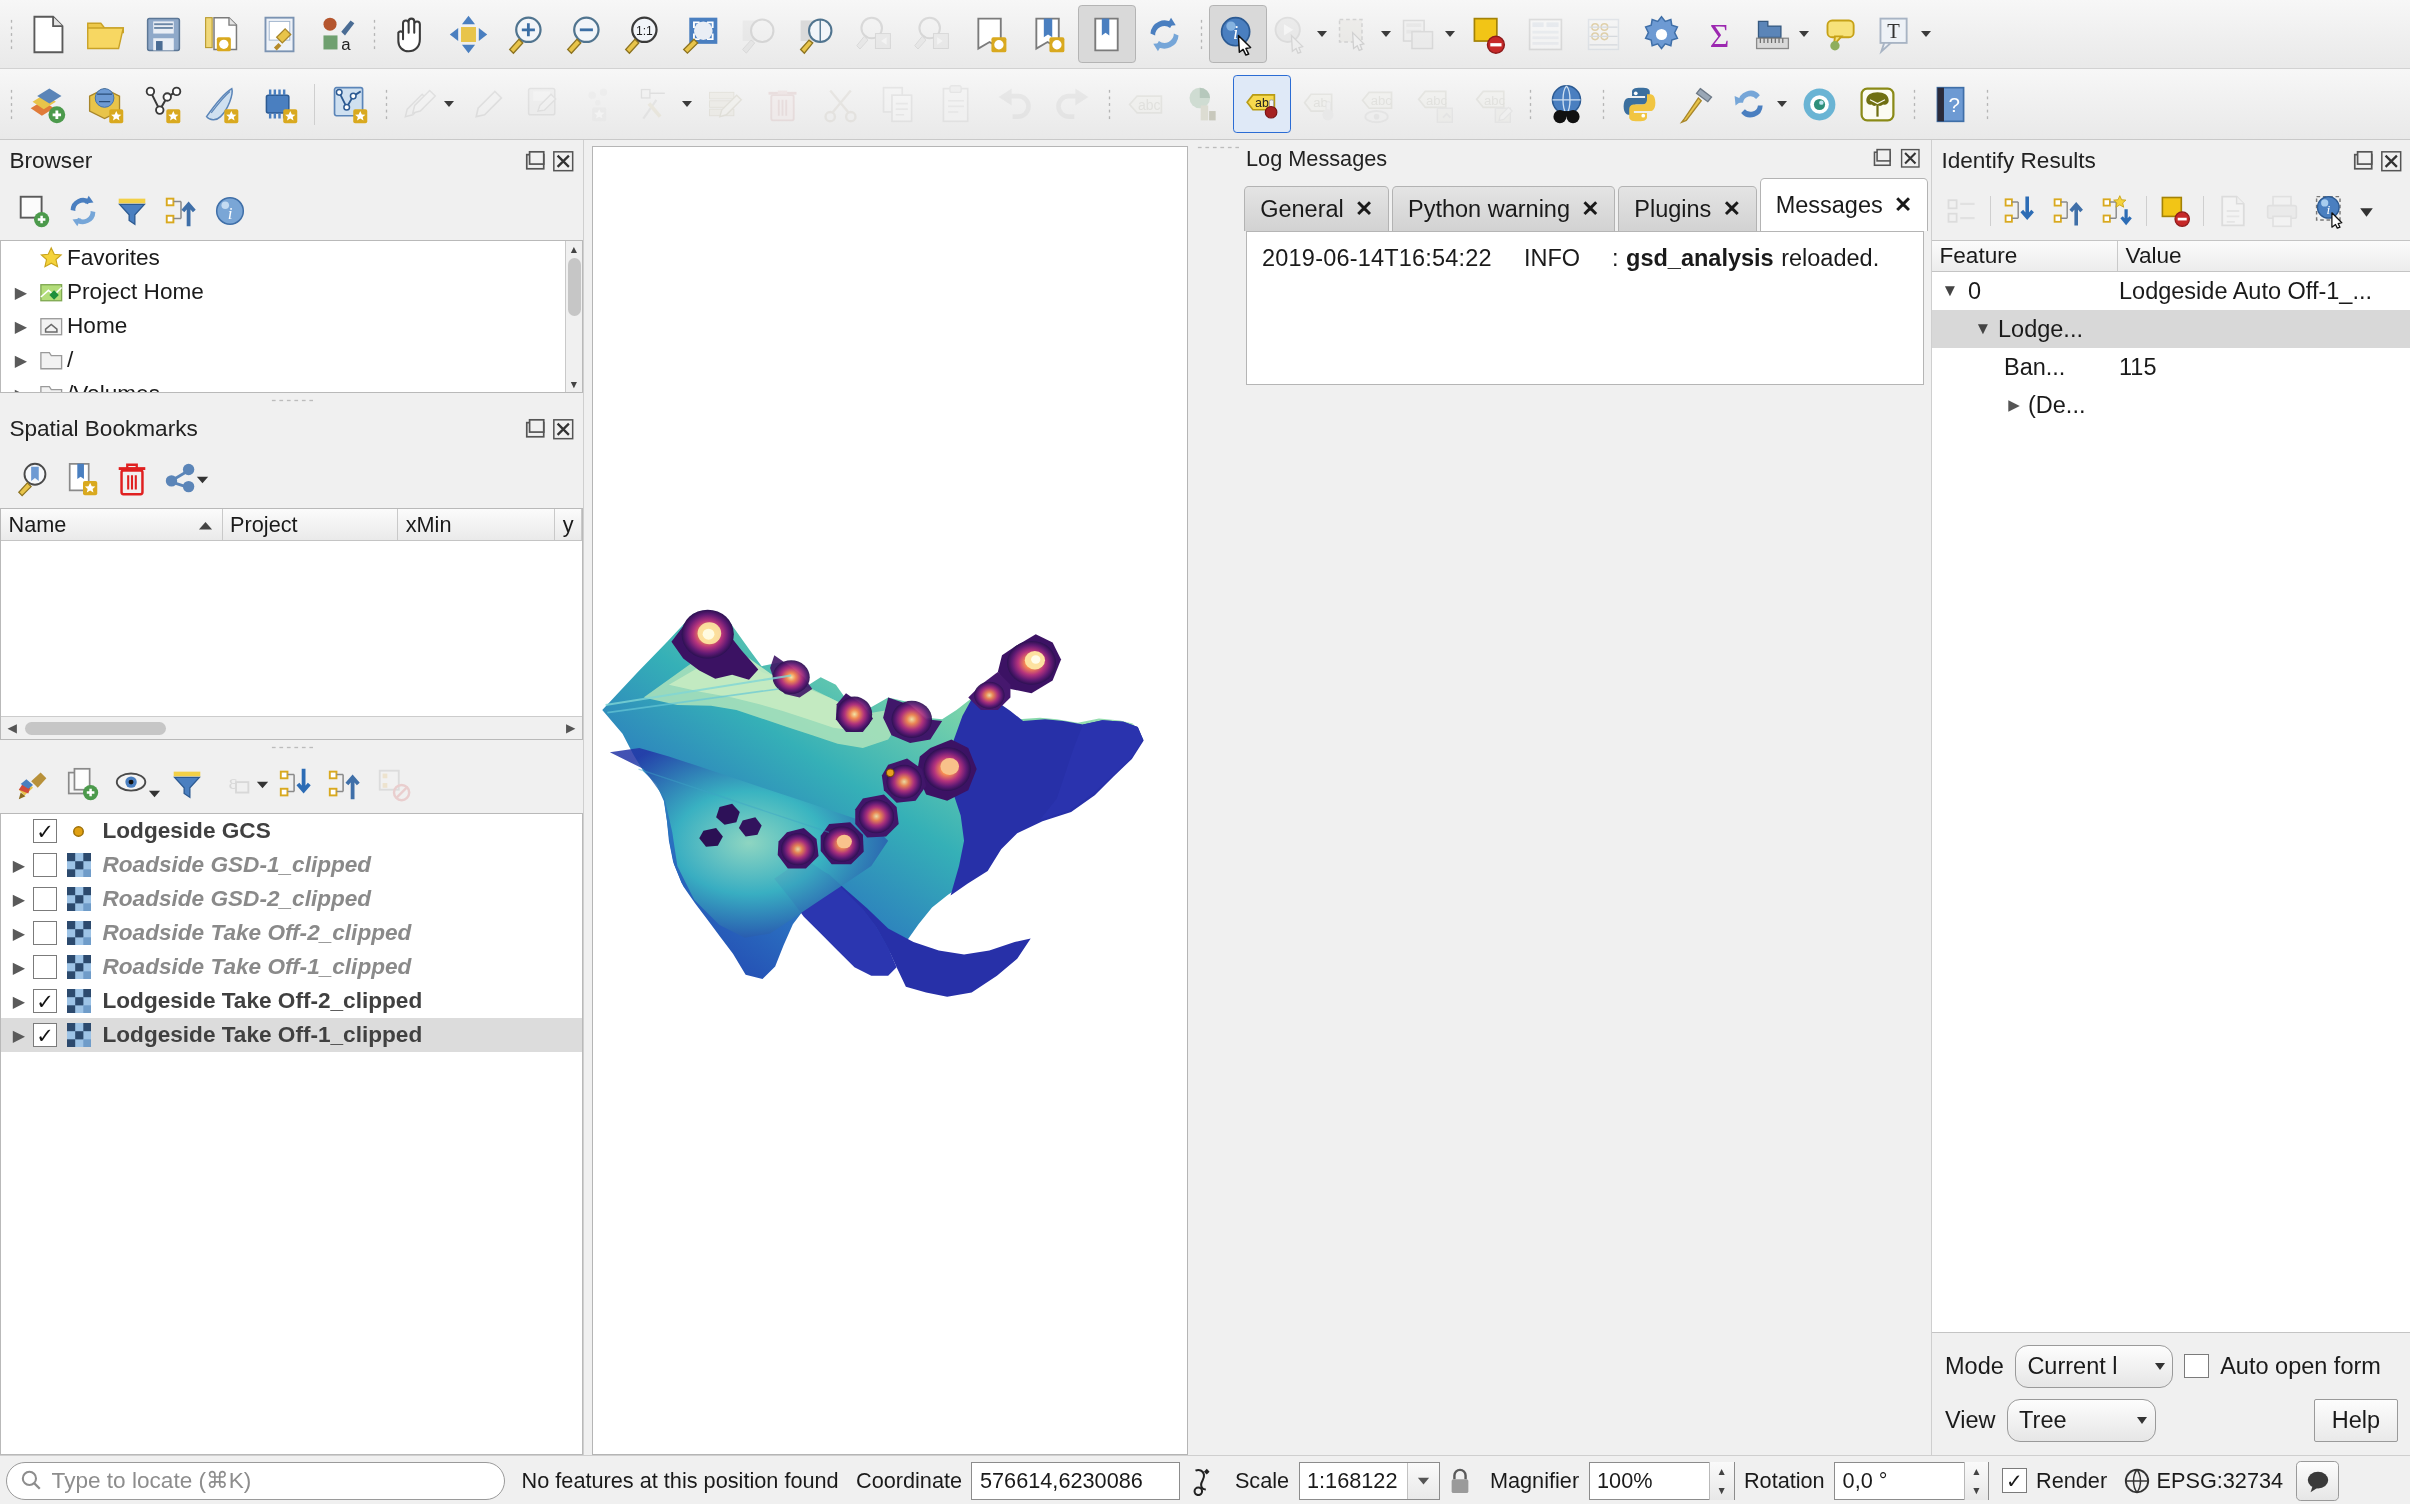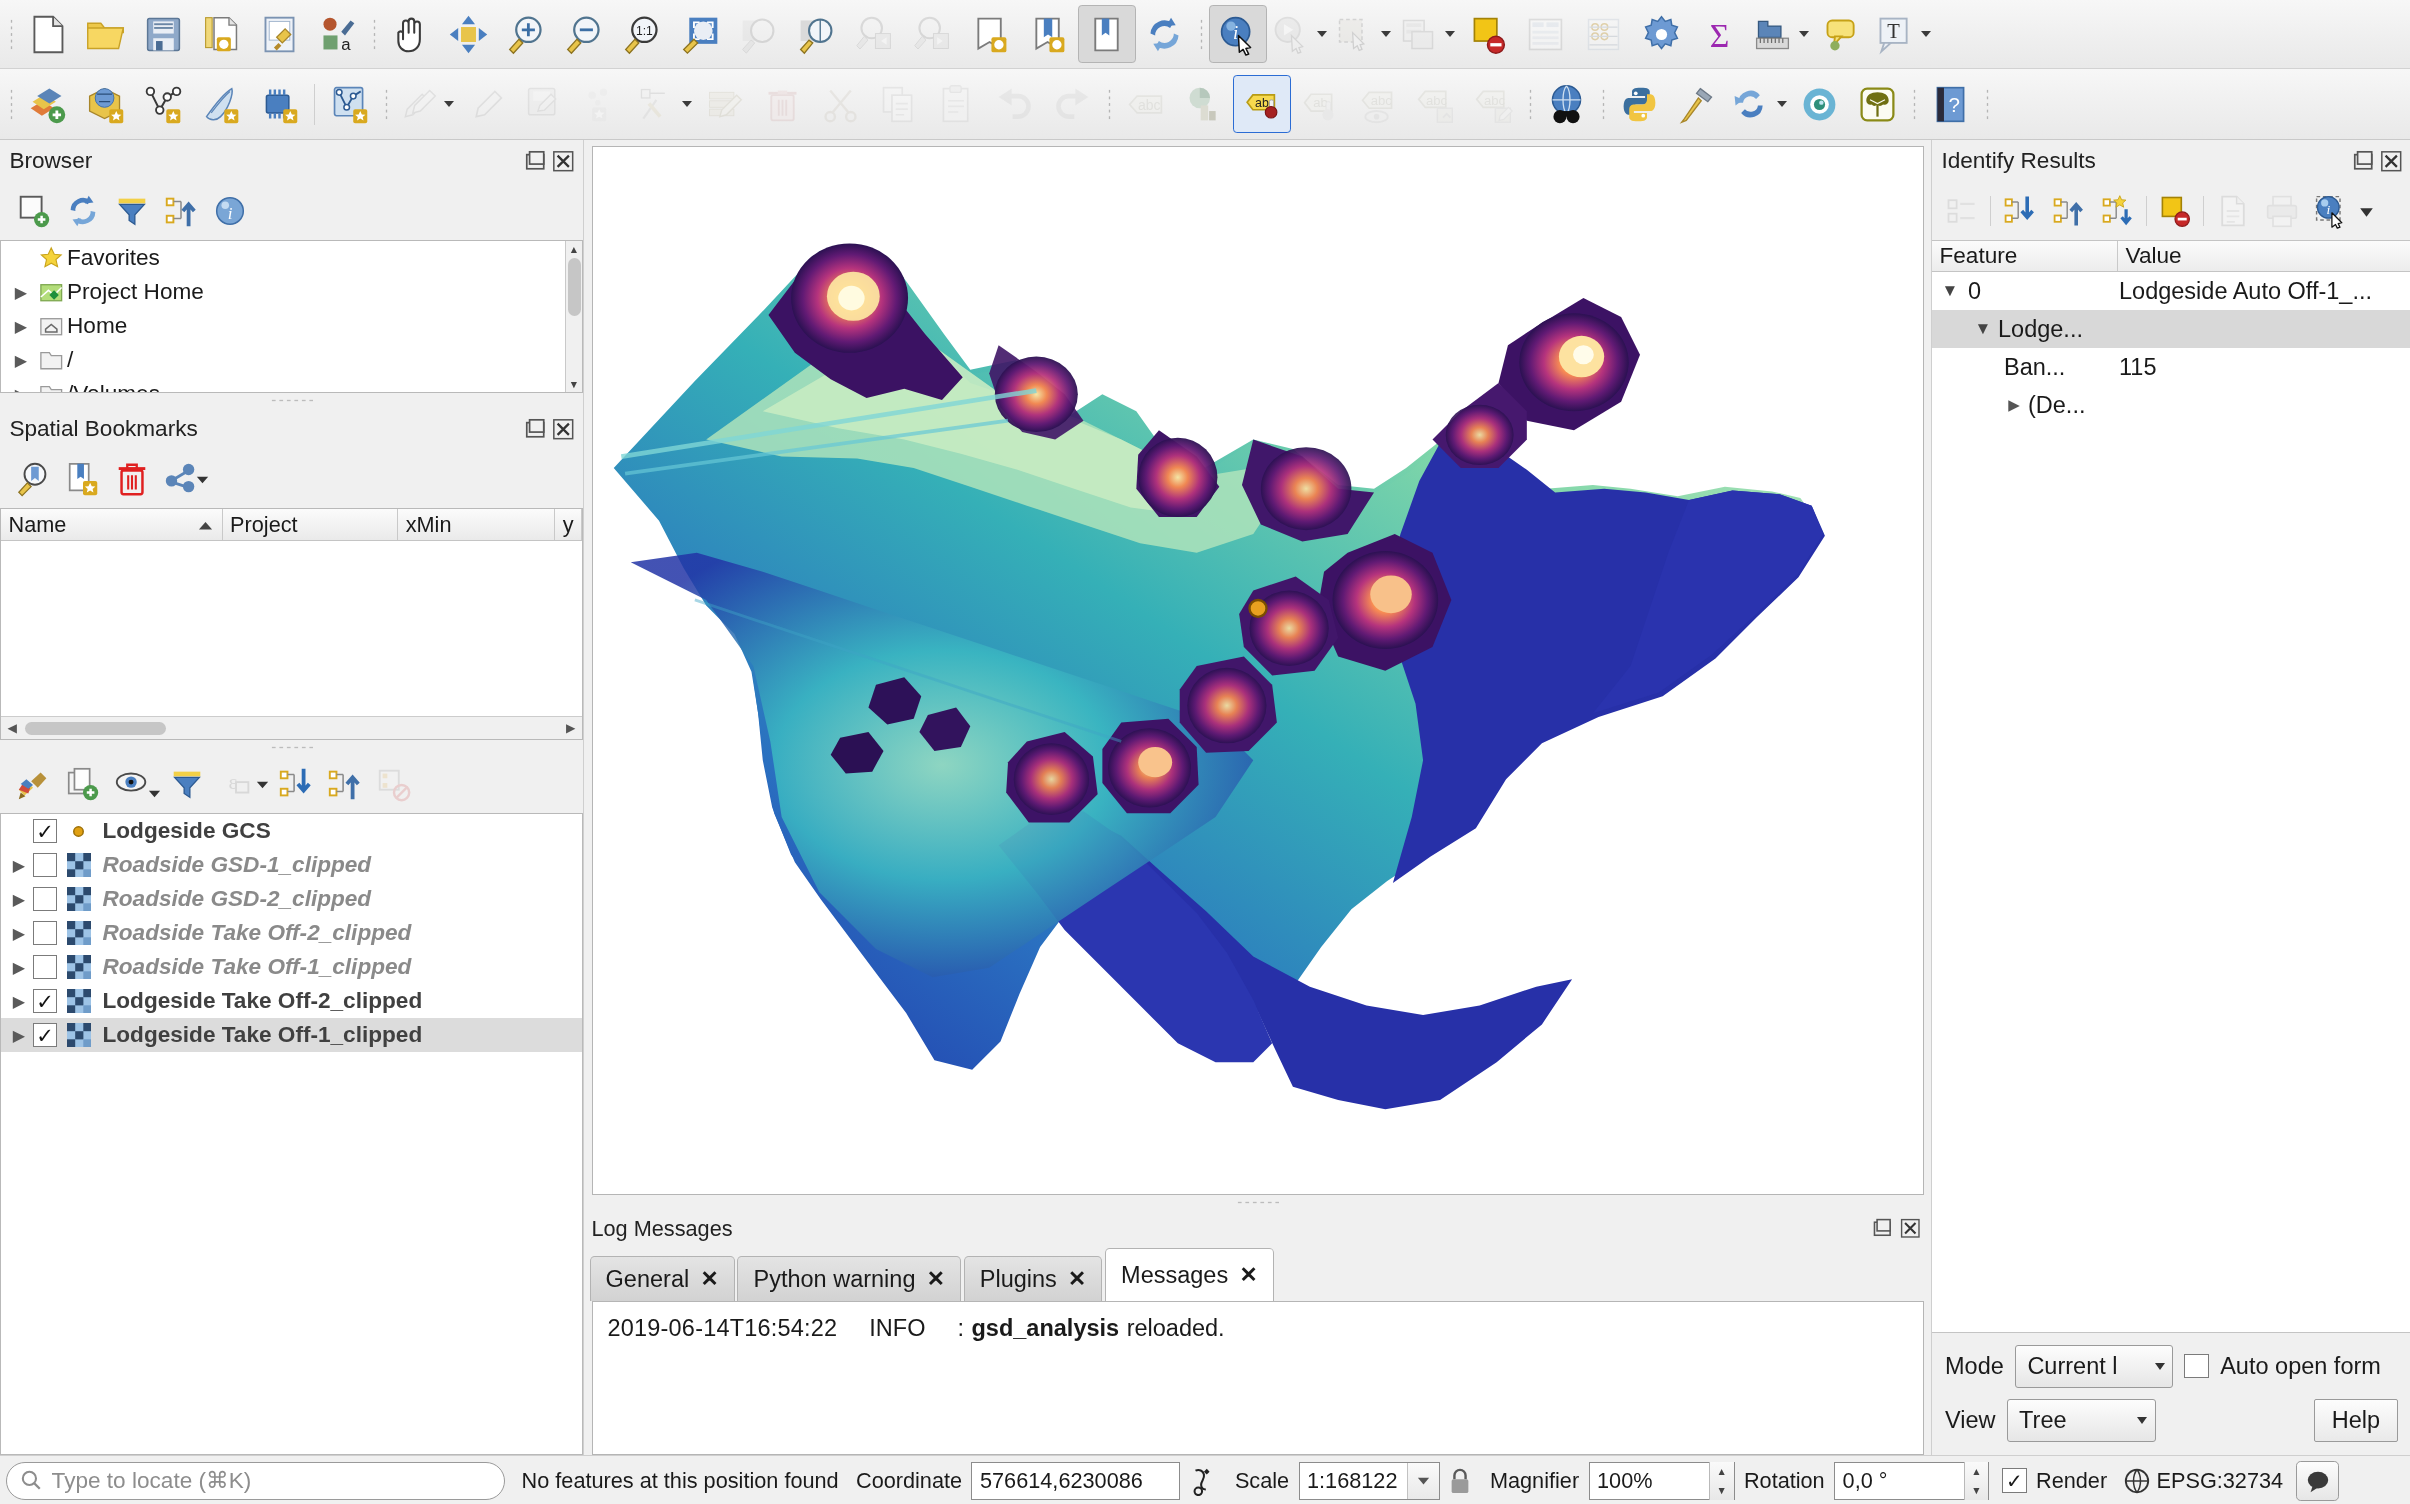--- a/index.html
+++ b/index.html
@@ -72,21 +72,21 @@
   .lyr-row{ height:34px; display:flex; align-items:center; font-size:22.6px; padding-left:3.8px; white-space:nowrap;}
   .lyr-row.sel{ background:#dcdcdc; }
   .cb{ width:24.5px;height:24.5px;border:0.9px solid #7b7b7b;background:#fff;display:flex;align-items:center;justify-content:center;
        flex:0 0 auto; margin-right:9.4px; font-size:21px; line-height:1; color:#111;}
   .rasterico{ width:24.5px;height:24.5px;flex:0 0 auto;margin-right:11.3px;}
   .ptico{ width:24.5px;height:24.5px;flex:0 0 auto;margin-right:11.3px;display:flex;align-items:center;justify-content:center;}
   .lyr-name.bold{ font-weight:bold; color:#404040; }
   .lyr-name.italic{ font-style:italic; font-weight:bold; color:#8a8a8a; }
 
   
-  #center{ flex:1 1 auto; display:flex; flex-direction:column; min-width:0; background:#f0f0f0;}
+  #center{ flex:1 1 auto; display:flex; min-width:0; background:#f0f0f0;}
   #canvaswrap{ flex:1 1 auto; margin:5.6px 7.5px 0 7.5px; border:0.9px solid #b5b5b5; background:#fff; position:relative; overflow:hidden;}
   #logpanel{ flex:0 0 auto; height:245px; display:flex; flex-direction:column; }
   .tabs{ display:flex; align-items:flex-end; height:53px; padding-left:5.6px; }
   .tab{ height:45px; display:flex; align-items:center; gap:11.3px; padding:0 15px;
         background:linear-gradient(to bottom,#e4e4e4,#d2d2d2); border:0.9px solid #b3b3b3; border-bottom:none;
         border-radius:4.7px 4.7px 0 0; font-size:23.5px; margin-right:2.8px; color:#1a1a1a;}
   .tab.active{ background:#fff; height:53px; border-color:#b3b3b3; }
   .tabx{ font-weight:bold; font-size:21.7px; }
   .logbox{ flex:1 1 auto; background:#fff; border:0.9px solid #b5b5b5; margin:0 7.5px 0 7.5px; padding:13px 15px; font-size:23.5px;}
   .logbox .lt{ letter-spacing:0.2px; }
@@ -95,21 +95,21 @@
   
   #right{ width:480px; flex:0 0 480px; display:flex; flex-direction:column; background:#f0f0f0; border-left:0.9px solid #cfcfcf;}
   .ir-head{ height:32px; display:flex; background:linear-gradient(to bottom,#fbfbfb,#ececec);
             border-bottom:0.9px solid #c4c4c4; border-top:0.9px solid #c4c4c4; font-size:22.6px;}
   .ir-head div{ padding:0.9px 7.5px; display:flex; align-items:center; border-right:0.9px solid #c9c9c9;}
   .ir-row{ height:38px; display:flex; align-items:center; font-size:23.5px; }
   .ir-row.alt{ background:#d8d8d8;}
   .ir-tree{ background:#fff; flex:1 1 auto; border-bottom:0.9px solid #c4c4c4;}
   .ir-foot{ height:auto; padding:11.3px 13px 13px 13px; }
   .frow{ display:flex; align-items:center; gap:11.3px; margin-bottom:11.3px; font-size:23.5px;}
-  .combo{ height:43px; border:0.9px solid #9a9a9a; border-radius:3px;
+  .combo{ height:43px; border:0.9px solid #9a9a9a; border-radius:13px;
           background:linear-gradient(to bottom,#fdfdfd,#e6e6e6); display:flex; align-items:center;
           padding:0 7.5px 0 11.3px; font-size:23.5px; position:relative; }
   .combo .cv{ flex:1 1 auto; overflow:hidden; white-space:nowrap;}
   .combo .dn{ border-left:5.6px solid transparent;border-right:5.6px solid transparent;border-top:7.5px solid #333; margin-left:7.5px;}
   .btn{ height:43px; border:0.9px solid #9a9a9a; border-radius:2px;
         background:linear-gradient(to bottom,#fdfdfd,#e9e9e9); padding:0 17px; display:flex;align-items:center;
         font-size:23.5px;}
 
   
   #status{ height:50px; flex:0 0 auto; display:flex; align-items:center; gap:0;

